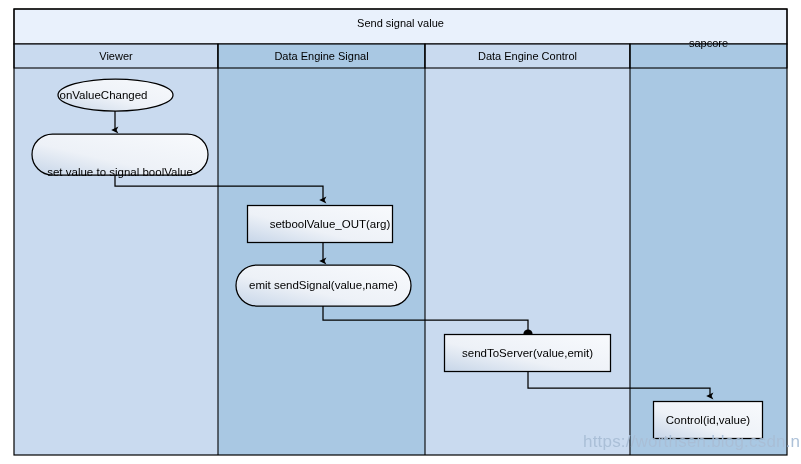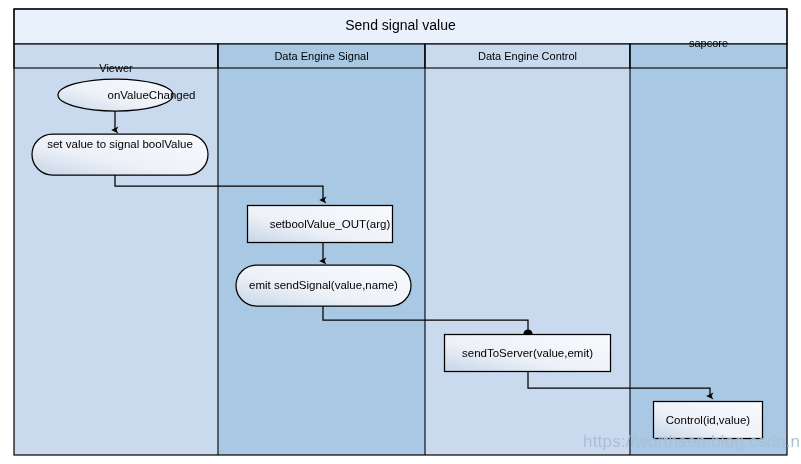--- a/index.html
+++ b/index.html
@@ -15,21 +15,21 @@
 
   
   .lbl{
     position:absolute;
     color:#000000;
     text-align:center;
     white-space:nowrap;
     line-height:1;
     pointer-events:none;
   }
-  .title-lbl{font-size:14px;}
+  .title-lbl{font-size:11px;}
   .lane-lbl{font-size:11px;}
   .node-lbl{font-size:11.5px;}
   .watermark{
     position:absolute;
     font-size:17px;
     color:#a9bed6;
     letter-spacing:0.2px;
     white-space:nowrap;
     opacity:.95;
     font-family:"Liberation Sans","DejaVu Sans",sans-serif;
@@ -107,28 +107,28 @@
       <rect x="236" y="265" width="175" height="41" rx="20.5" ry="20.5" fill="url(#nodeGradWide)" stroke="#000000" stroke-width="1.25"></rect>
 
       <rect x="444.5" y="334.5" width="166" height="37" fill="url(#nodeGradWide)" stroke="#000000" stroke-width="1.25"></rect>
 
       <rect x="653.5" y="401.5" width="109" height="37" fill="url(#nodeGradWide)" stroke="#000000" stroke-width="1.25"></rect>
     </g>
   </svg>
 
   <div class="lbl title-lbl" style="left:14px;top:18px;width:773px;">Send signal value</div>
 
-  <div class="lbl lane-lbl" style="left:14px;top:51px;width:204px;margin-top:12px;">Viewer</div>
+  <div class="lbl lane-lbl" style="left:14px;top:51px;width:204px;">Viewer</div>
   <div class="lbl lane-lbl" style="left:425px;top:51px;width:205px;">Data Engine Control</div>
   <div class="lbl lane-lbl" style="left:218px;top:51px;width:207px;">Data Engine Signal</div>
   <div class="lbl lane-lbl" style="left:630px;top:38px;width:157px;">sapcore</div>
 
-  <div class="lbl node-lbl" style="left:58px;top:90px;width:91px;padding-left:48px;">onValueChanged</div>
+  <div class="lbl node-lbl" style="left:58px;top:90px;width:91px;">onValueChanged</div>
 
-  <div class="lbl node-lbl" style="left:32px;top:139px;width:176px;">set value to signal boolValue</div>
+  <div class="lbl node-lbl" style="left:32px;top:167px;width:176px;">set value to signal boolValue</div>
 
   <div class="lbl node-lbl" style="left:247px;top:219px;width:166px;">setboolValue_OUT(arg)</div>
 
   <div class="lbl node-lbl" style="left:236px;top:280px;width:175px;">emit sendSignal(value,name)</div>
 
   <div class="lbl node-lbl" style="left:444px;top:348px;width:167px;">sendToServer(value,emit)</div>
 
   <div class="lbl node-lbl" style="left:653px;top:415px;width:110px;">Control(id,value)</div>
 
   <div class="watermark" style="left:583px;top:432px;">https://worthsen.blog.csdn.net</div>

